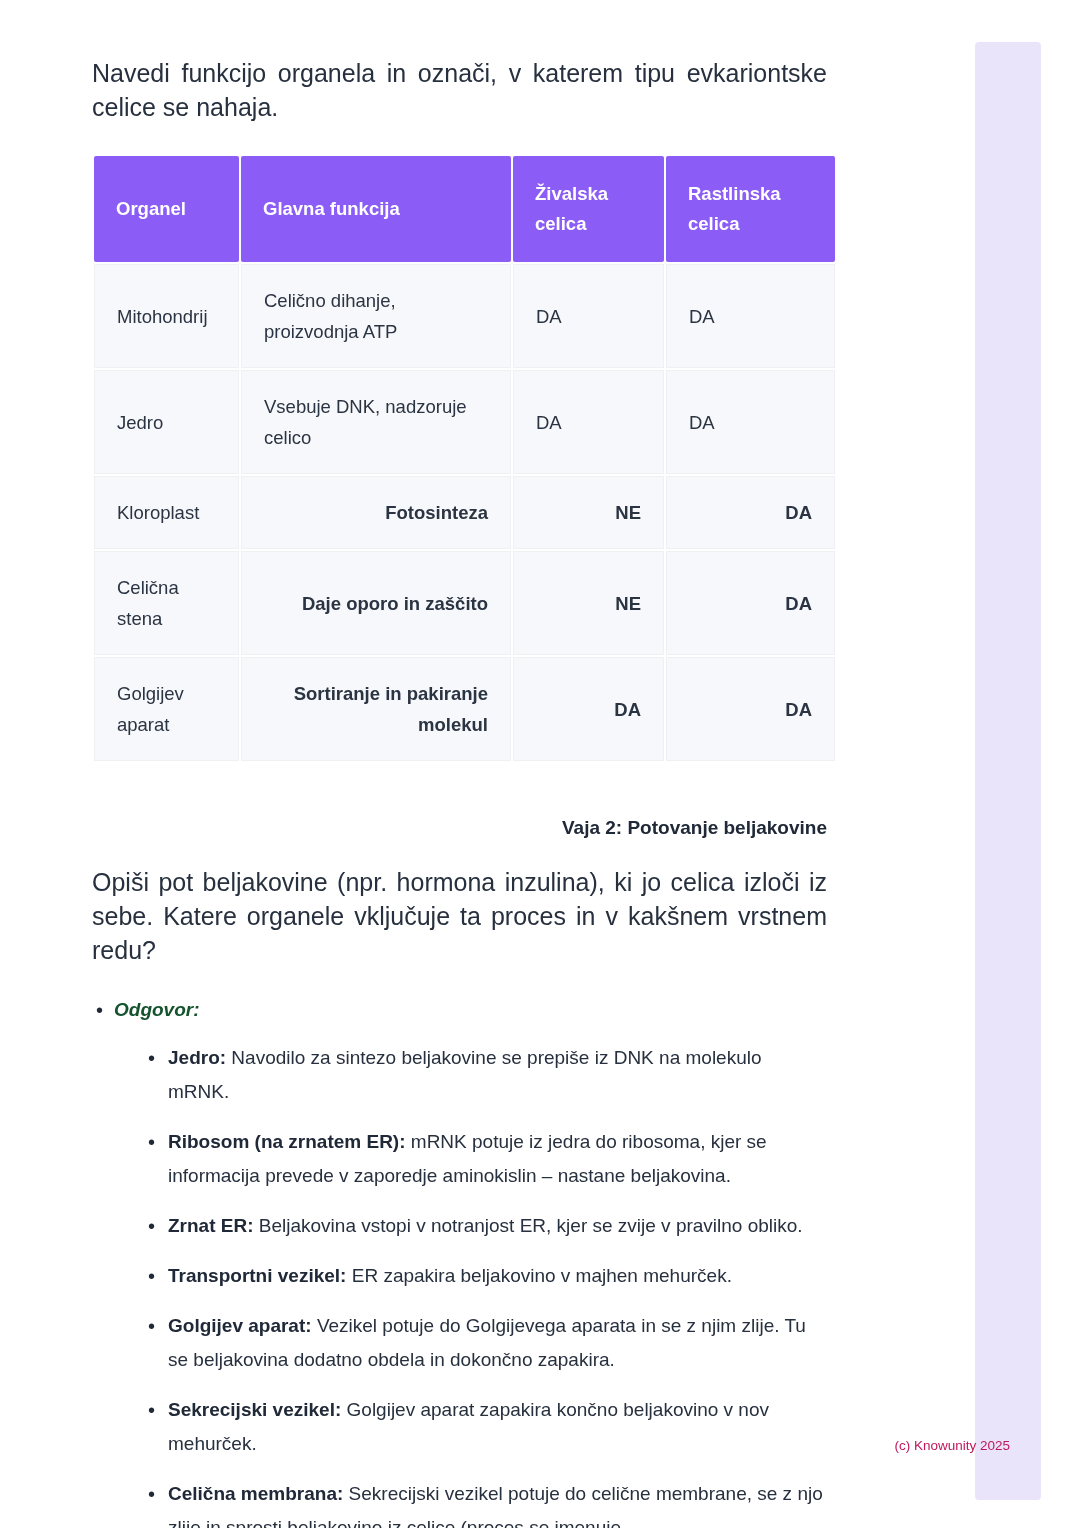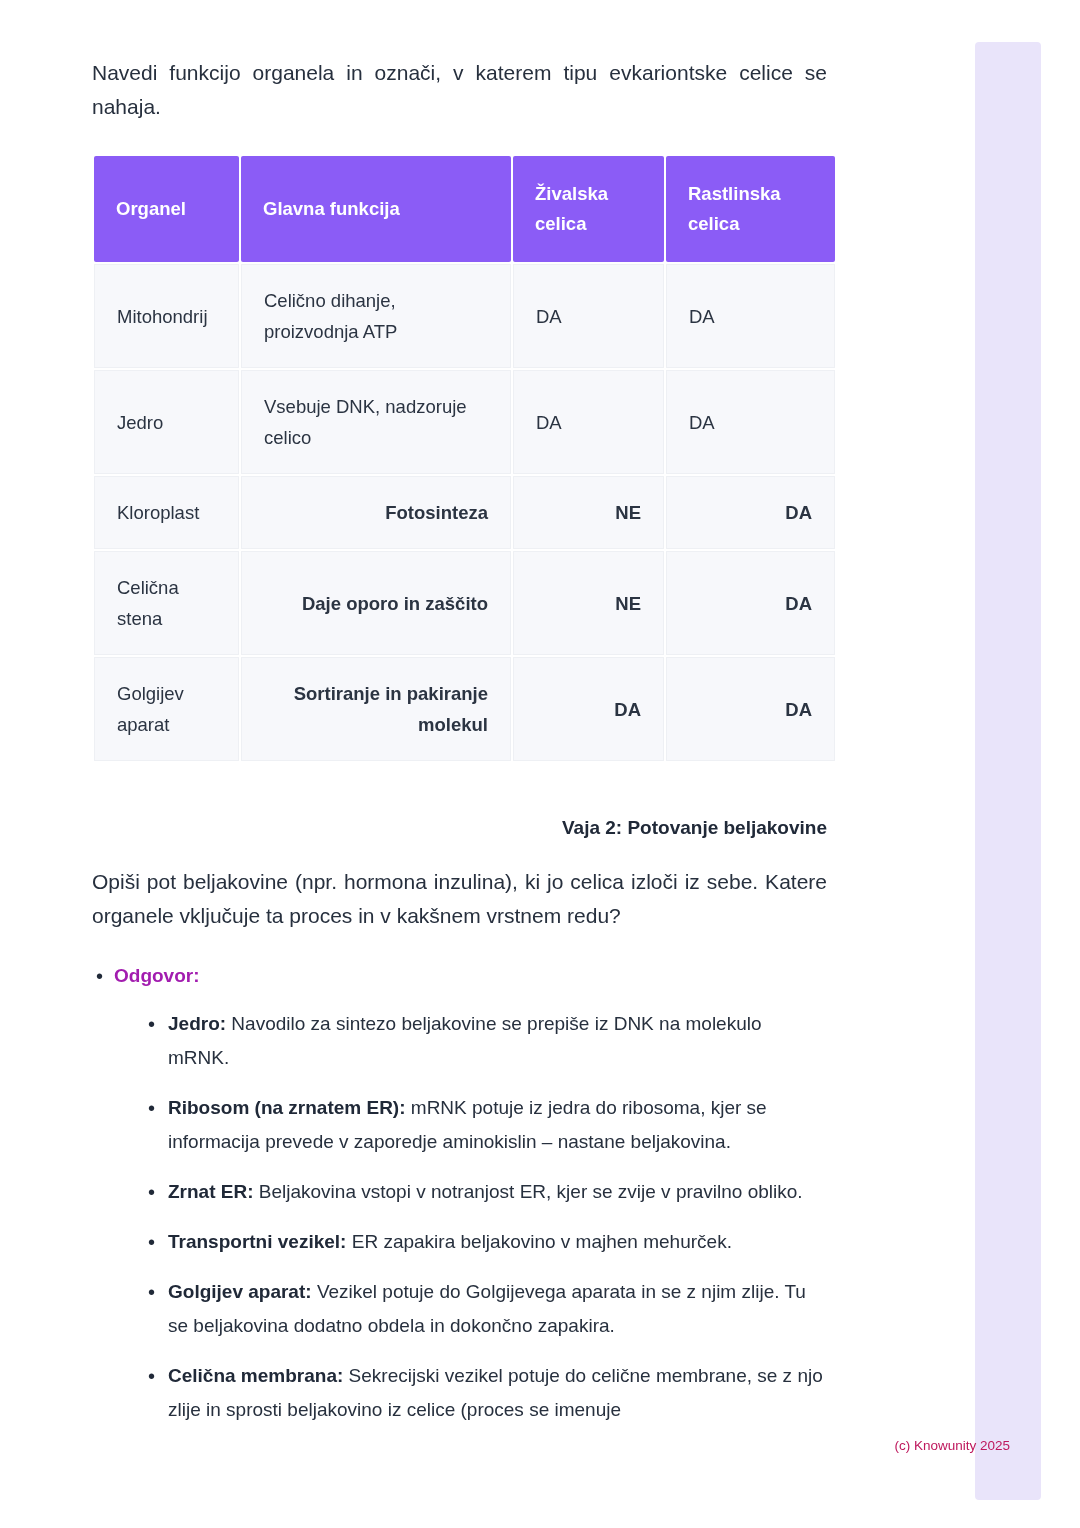--- a/index.html
+++ b/index.html
@@ -24,21 +24,21 @@
     background: #e9e4fa;
     border-radius: 4px;
   }
   .content {
     position: absolute;
     left: 92px;
     top: 56px;
     width: 735px;
   }
   .para {
-    font-size: 21px;
+    font-size: 25px;
     line-height: 34px;
     text-align: justify;
     color: #27303e;
   }
   table.organelle {
     margin-top: 30px;
     width: 735px;
     table-layout: fixed;
     border-collapse: separate;
     border-spacing: 2px;
@@ -89,21 +89,21 @@
     line-height: 34px;
   }
   ul.answer-root > li::before {
     content: "\2022";
     position: absolute;
     left: 4px;
     top: 0;
     color: #202938;
     font-size: 20px;
   }
-  .answer-label-top { font-weight: 700; color: #a21caf; }
+  .answer-label-top { font-weight: 700; color: #14532d; font-style: italic; }
   ul.steps {
     list-style: none;
     margin-top: 14px;
     padding-left: 32px;
   }
   ul.steps > li {
     position: relative;
     padding-left: 22px;
     margin-bottom: 16px;
     font-size: 19px;
@@ -211,20 +211,24 @@
           </li>
           <li>
             <span class="step-label">Transportni vezikel:</span>
             <span>ER zapakira beljakovino v majhen mehurček.</span>
           </li>
           <li>
             <span class="step-label">Golgijev aparat:</span>
             <span>Vezikel potuje do Golgijevega aparata in se z njim zlije. Tu se beljakovina dodatno obdela in dokončno zapakira.</span>
           </li>
           <li>
+            <span class="step-label">Sekrecijski vezikel:</span>
+            <span>Golgijev aparat zapakira končno beljakovino v nov mehurček.</span>
+          </li>
+          <li>
             <span class="step-label">Celična membrana:</span>
             <span>Sekrecijski vezikel potuje do celične membrane, se z njo zlije in sprosti beljakovino iz celice (proces se imenuje</span>
           </li>
         </ul>
       </li>
     </ul>
 
   </div>
 
   <div class="footer-credit">(c) Knowunity 2025</div>

